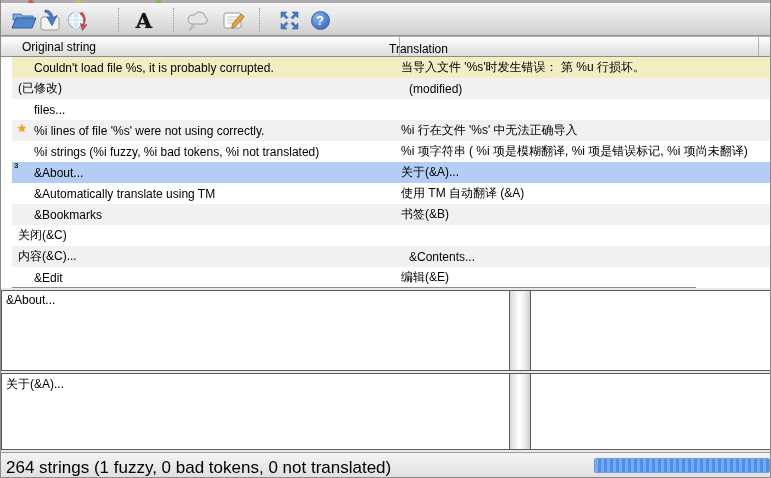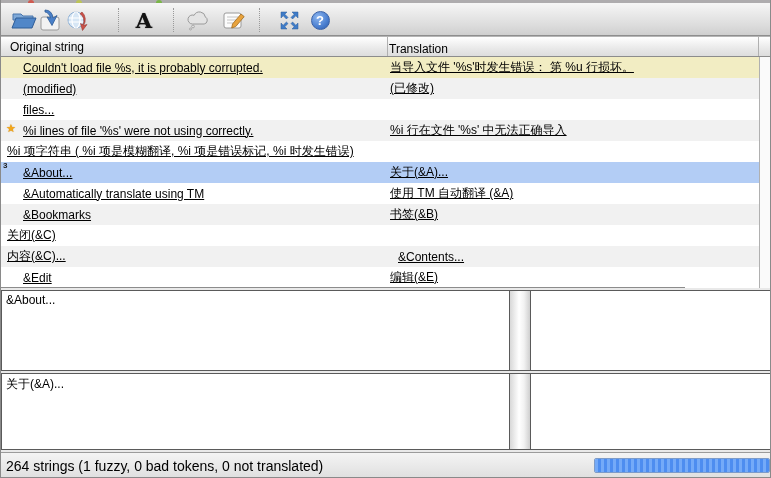--- a/index.html
+++ b/index.html
@@ -24,27 +24,27 @@
                  background:radial-gradient(circle at 35% 30%, #8db6ef, #4b7fd0 60%, #2f5ba6);
                  border:1px solid #3a62a8; color:#fff; font-weight:bold; font-size:13px;
                  display:flex; align-items:center; justify-content:center; }
 
   
   .thead { position:absolute; left:0; top:36px; width:771px; height:21px;
            background:linear-gradient(#ffffff, #e9e9e9 60%, #dddddd);
            border-top:1px solid #b5b5b5; border-bottom:1px solid #8c8c8c;
            font-size:12px; color:#000; }
   .th { position:absolute; top:0; height:100%; display:flex; align-items:center; padding-left:5px; }
-  .th-orig { left:4px; width:383px; border-right:1px solid #b0b0b0; }
+  .th-orig { left:16px; width:383px; border-right:1px solid #b0b0b0; }
   .th-trans { left:383px; width:375px; border-right:1px solid #b0b0b0;align-items:flex-end; }
   .th-corner { left:758px; width:13px; }
 
   
-  .tbody { position:absolute; left:0; top:57px; width:684px; height:231px; background:#fff;
-           border-bottom:1px solid #8c8c8c;text-decoration:underline; }
+  .tbody { position:absolute; left:11px; top:57px; width:684px; height:231px; background:#fff;
+           border-bottom:1px solid #8c8c8c; }
   .trow { position:relative; width:771px; height:21px; font-size:12px; color:#000; display:flex; }
   .trow.alt { background:#f1f1f1; }
   .trow.fuzzy { background:#f2edc3; }
   .trow.selected { background:#b3cdf5; }
   .cell { display:flex; align-items:center; overflow:hidden; white-space:nowrap; }
   .cell.orig { width:383px; padding-left:22px; }
   .cell.trans { width:375px; padding-left:6px; }
   .star { position:absolute; left:5px; top:3px; font-size:11px; color:#f3a71c;
           text-shadow:0 0 1px #b97708; line-height:1; }
   .bookmark { position:absolute; left:2px; top:0px; font-size:8px; font-weight:bold; color:#222; line-height:1; }
@@ -61,21 +61,21 @@
   .ebox-bot-right  { left:529px; top:373px; width:242px; height:77px; }
   .sash { position:absolute; left:509px; width:20px;
           background:linear-gradient(90deg, #d8d8d8, #ffffff 45%, #f2f2f2 70%, #cfcfcf);
           border-top:1px solid #5a5a5a; border-bottom:1px solid #5a5a5a; }
   .sash-top { top:290px; height:81px; }
   .sash-bot { top:373px; height:77px; }
 
   
   .statusbar { position:absolute; left:0; top:452px; width:771px; height:26px;
                background:linear-gradient(#f4f4f4, #dfdfdf); border-top:1px solid #9b9b9b;
-               font-size:14px; color:#000; }
+               font-size:17px; color:#000; }
   .status-text { position:absolute; left:5px; top:5px; }
   .progress-track { position:absolute; left:593px; top:5px; width:176px; height:15px;
                     border:1px solid #7d9bc8; border-radius:2px; background:#e8eefa; overflow:hidden; }
   .progress-fill { height:100%;
                    background:repeating-linear-gradient(90deg, #74aaf8 0px, #74aaf8 3px, #4d8df0 3px, #4d8df0 6px); }
 </style>
 </head>
 <body>
 
 <div id="app">
@@ -152,33 +152,34 @@
     <div class="th th-corner"></div>
   </div>
 
   <div class="tbody">
 
     <div class="trow fuzzy">
       <span class="cell orig">Couldn't load file %s, it is probably corrupted.</span>
       <span class="cell trans">当导入文件 '%s'时发生错误： 第 %u 行损坏。</span>
     </div>
     <div class="trow alt">
+      <span class="cell trans">(已修改)</span>
       <span class="cell orig">(modified)</span>
-      <span class="cell trans">(已修改)</span>
     </div>
     <div class="trow">
       <span class="cell orig">files...</span>
     </div>
     <div class="trow alt">
       <span class="star">★</span>
       <span class="cell orig">%i lines of file '%s' were not using correctly.</span>
       <span class="cell trans">%i 行在文件 '%s' 中无法正确导入</span>
     </div>
     <div class="trow">
-      <span class="cell trans">%i 项字符串 ( %i 项是模糊翻译, %i 项是错误标记, %i 时发生错误)</span>
+      <span class="cell orig">%i strings (%i fuzzy, %i bad tokens, %i not translated)</span>
+      <span class="cell trans">%i 项字符串 ( %i 项是模糊翻译, %i 项是错误标记, %i 项尚未翻译)</span>
     </div>
     <div class="trow selected">
       <span class="bookmark">3</span>
       <span class="cell orig">&amp;About...</span>
       <span class="cell trans">关于(&amp;A)...</span>
     </div>
     <div class="trow">
       <span class="cell orig">&amp;Automatically translate using TM</span>
       <span class="cell trans">使用 TM 自动翻译 (&amp;A)</span>
     </div>

